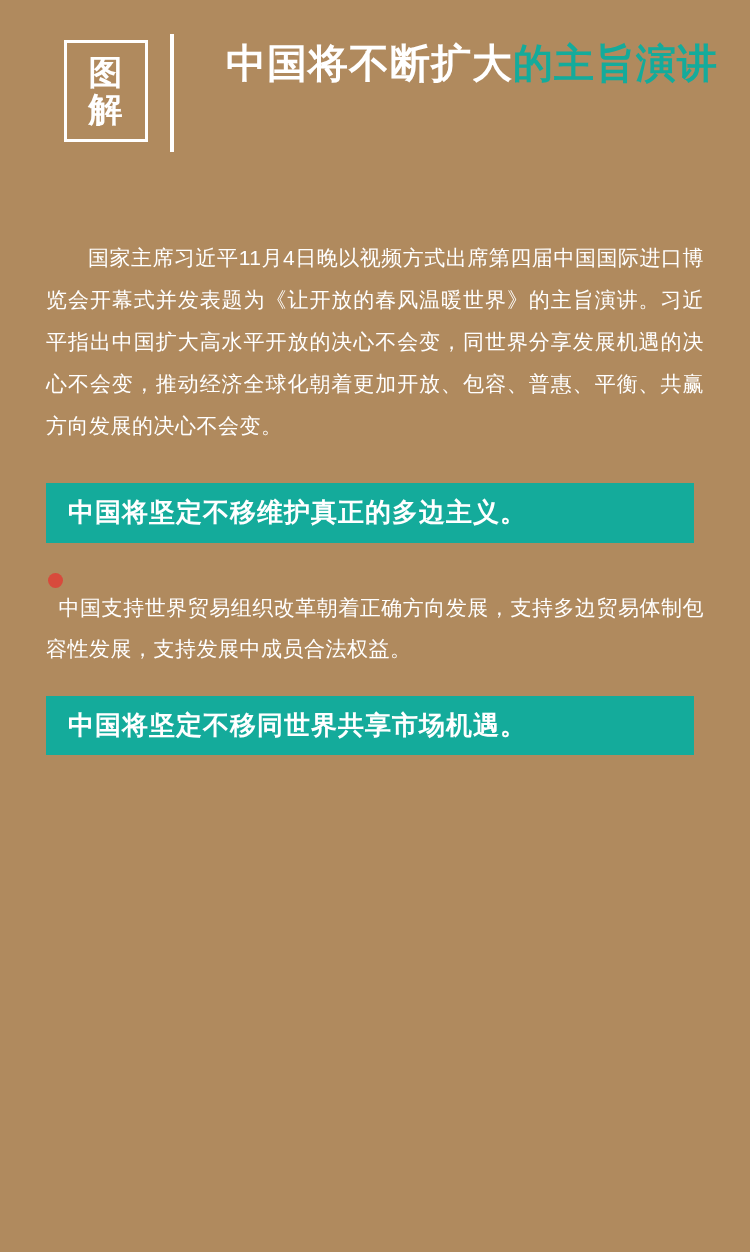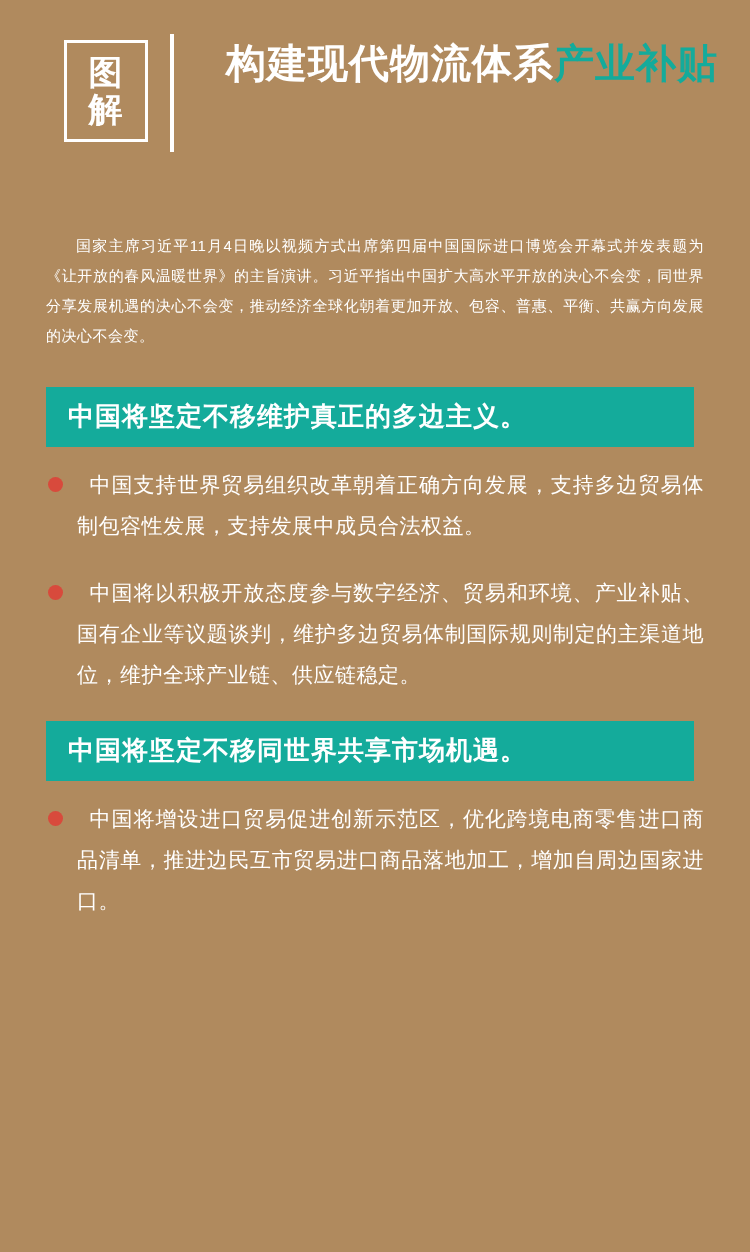--- a/index.html
+++ b/index.html
@@ -66,21 +66,21 @@
     white-space: nowrap;
   }
   .title-hl { color: #14ab9b; }
 
   
   .content {
     padding: 0 46px 40px 46px;
   }
   .intro {
     color: #ffffff;
-    font-size: 15px;
+    font-size: 21px;
     line-height: 2.0;
     text-align: justify;
     text-indent: 2em;
     padding-top: 36px;
     padding-bottom: 12px;
     letter-spacing: 0.5px;
   }
 
   .section-bar {
     background: #14ab9b;
@@ -90,20 +90,21 @@
     padding: 13px 18px 13px 22px;
     margin: 24px 10px 18px 0;
     letter-spacing: 1px;
     line-height: 1.3;
   }
 
   .bullet-item {
     display: flex;
     align-items: flex-start;
     margin: 0 0 26px 0;
+    flex-direction: column;
   }
   .bullet-dot {
     width: 15px;
     height: 15px;
     background: #d84a3c;
     border-radius: 50%;
     flex: 0 0 auto;
     margin-top: 12px;
     margin-right: 14px;
     margin-left: 2px;
@@ -123,43 +124,35 @@
 
 <div class="page">
 
   <div class="header">
     <div class="tag-box">
       <span>图</span>
       <span>解</span>
     </div>
     <div class="divider"></div>
     <div class="title-block">
-      <div class="title-line"><span>构建现代物流体系</span><span class="title-hl">产业补贴</span></div>
+      <div class="title-line"><span>中国将不断扩大</span><span class="title-hl">的主旨演讲</span></div>
     </div>
   </div>
 
   <div class="content">
 
     <p class="intro">国家主席习近平11月4日晚以视频方式出席第四届中国国际进口博览会开幕式并发表题为《让开放的春风温暖世界》的主旨演讲。习近平指出中国扩大高水平开放的决心不会变，同世界分享发展机遇的决心不会变，推动经济全球化朝着更加开放、包容、普惠、平衡、共赢方向发展的决心不会变。</p>
 
     <div class="section-bar">中国将坚定不移维护真正的多边主义。</div>
 
     <div class="bullet-item">
       <span class="bullet-dot"></span>
       <span class="bullet-text">中国支持世界贸易组织改革朝着正确方向发展，支持多边贸易体制包容性发展，支持发展中成员合法权益。</span>
     </div>
 
-    <div class="bullet-item">
-      <span class="bullet-dot"></span>
-      <span class="bullet-text">中国将以积极开放态度参与数字经济、贸易和环境、产业补贴、国有企业等议题谈判，维护多边贸易体制国际规则制定的主渠道地位，维护全球产业链、供应链稳定。</span>
-    </div>
 
     <div class="section-bar">中国将坚定不移同世界共享市场机遇。</div>
 
 
-    <div class="bullet-item">
-      <span class="bullet-dot"></span>
-      <span class="bullet-text">中国将增设进口贸易促进创新示范区，优化跨境电商零售进口商品清单，推进边民互市贸易进口商品落地加工，增加自周边国家进口。</span>
-    </div>
 
 
   </div>
 </div>
 
 </body></html>

